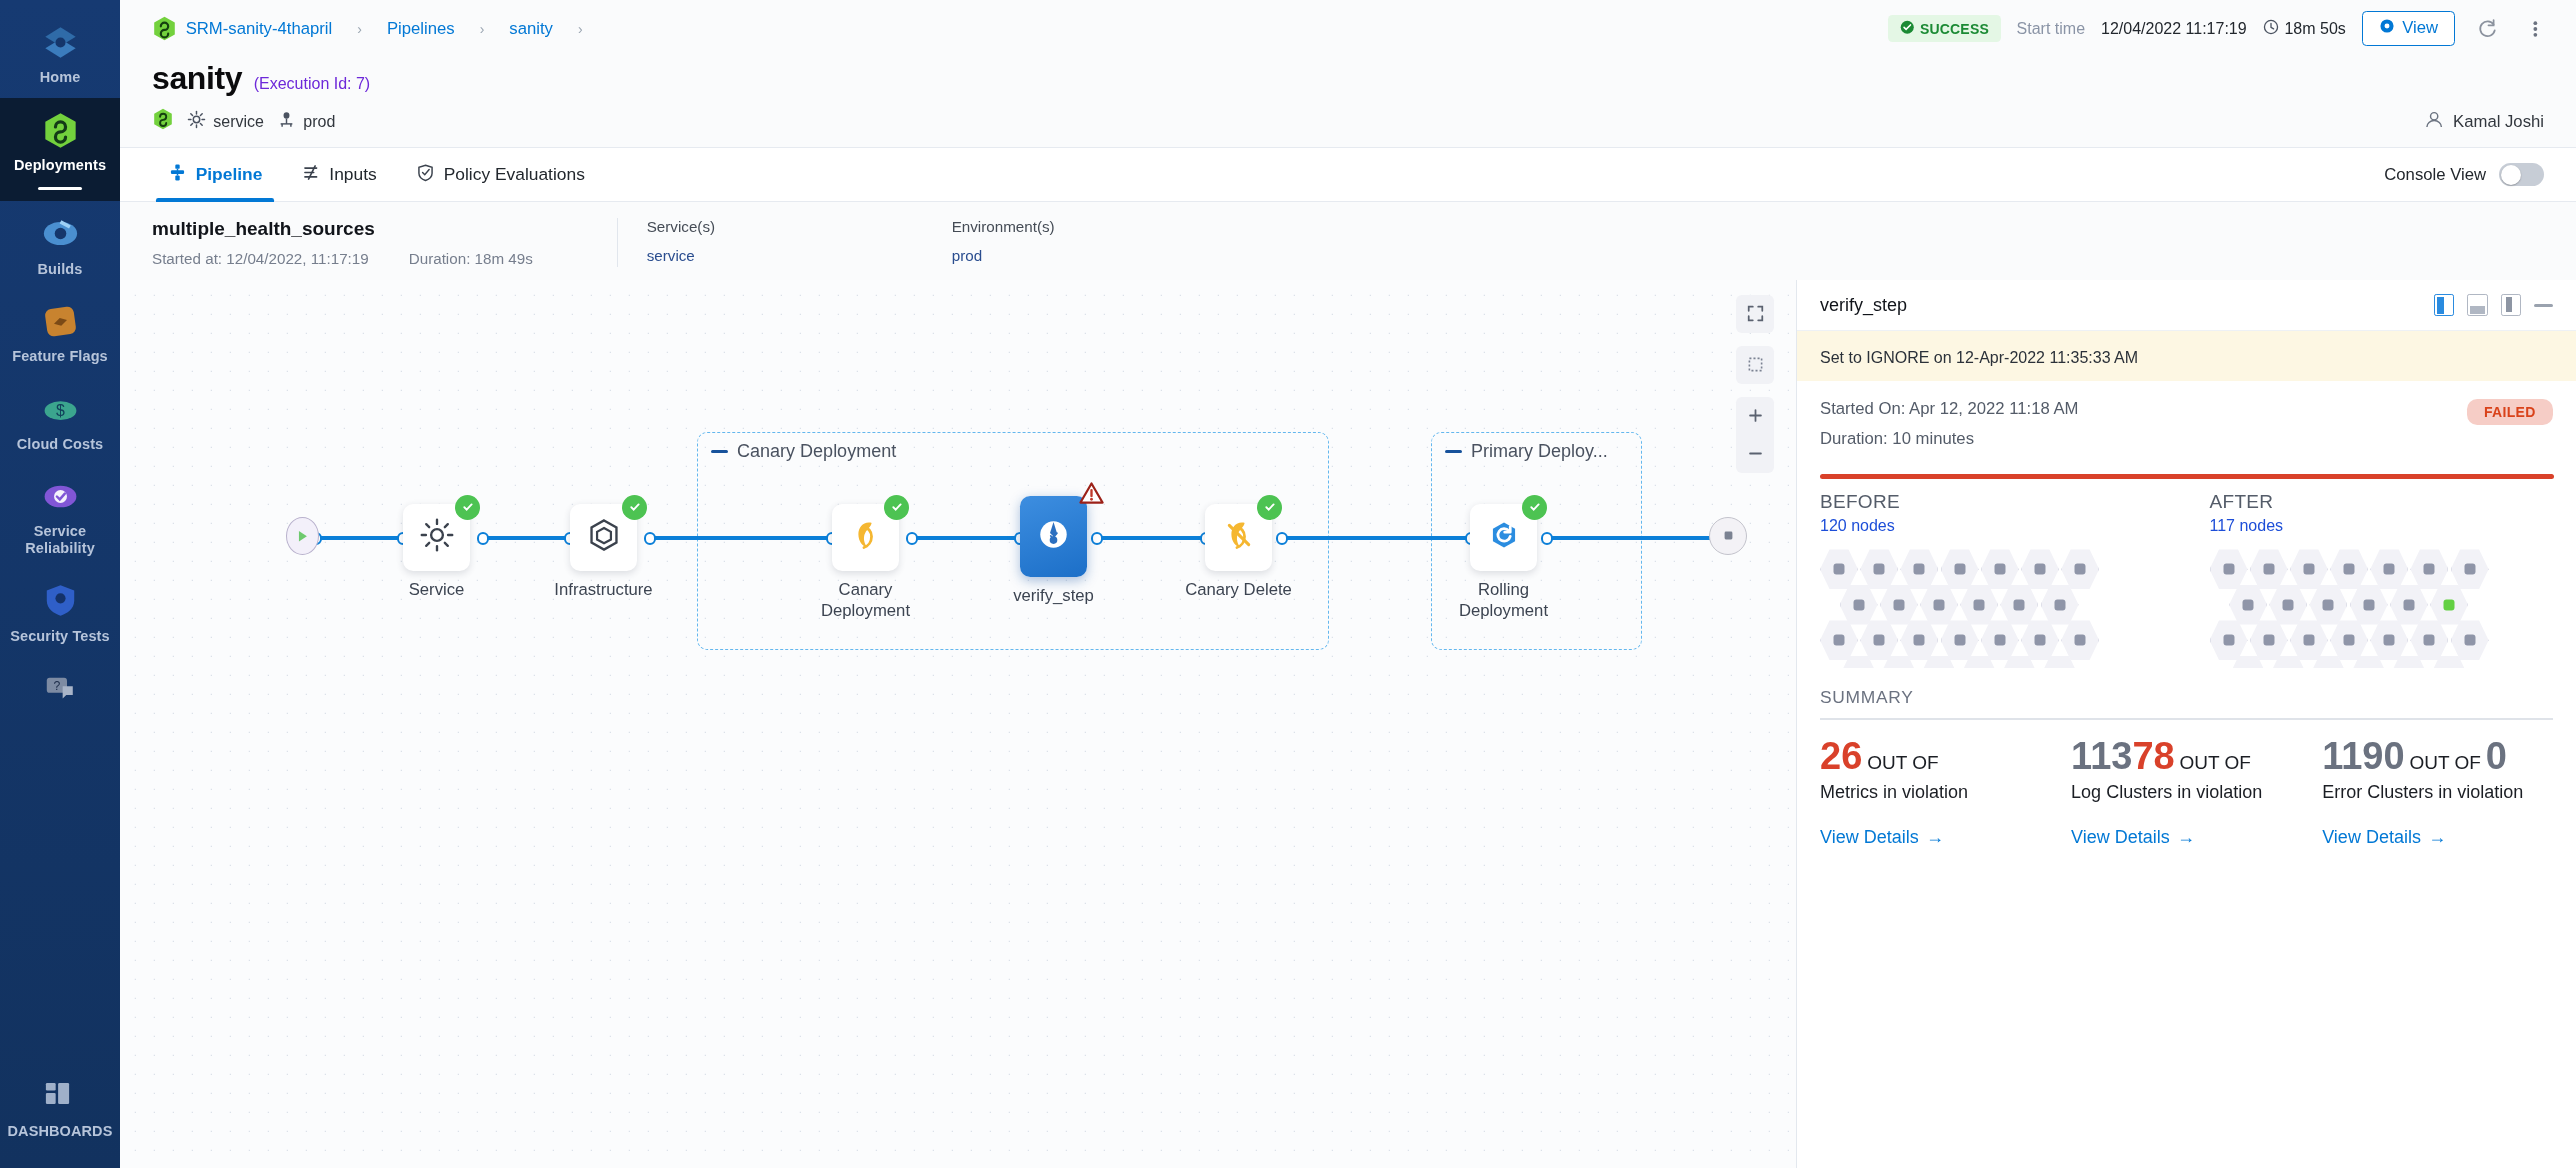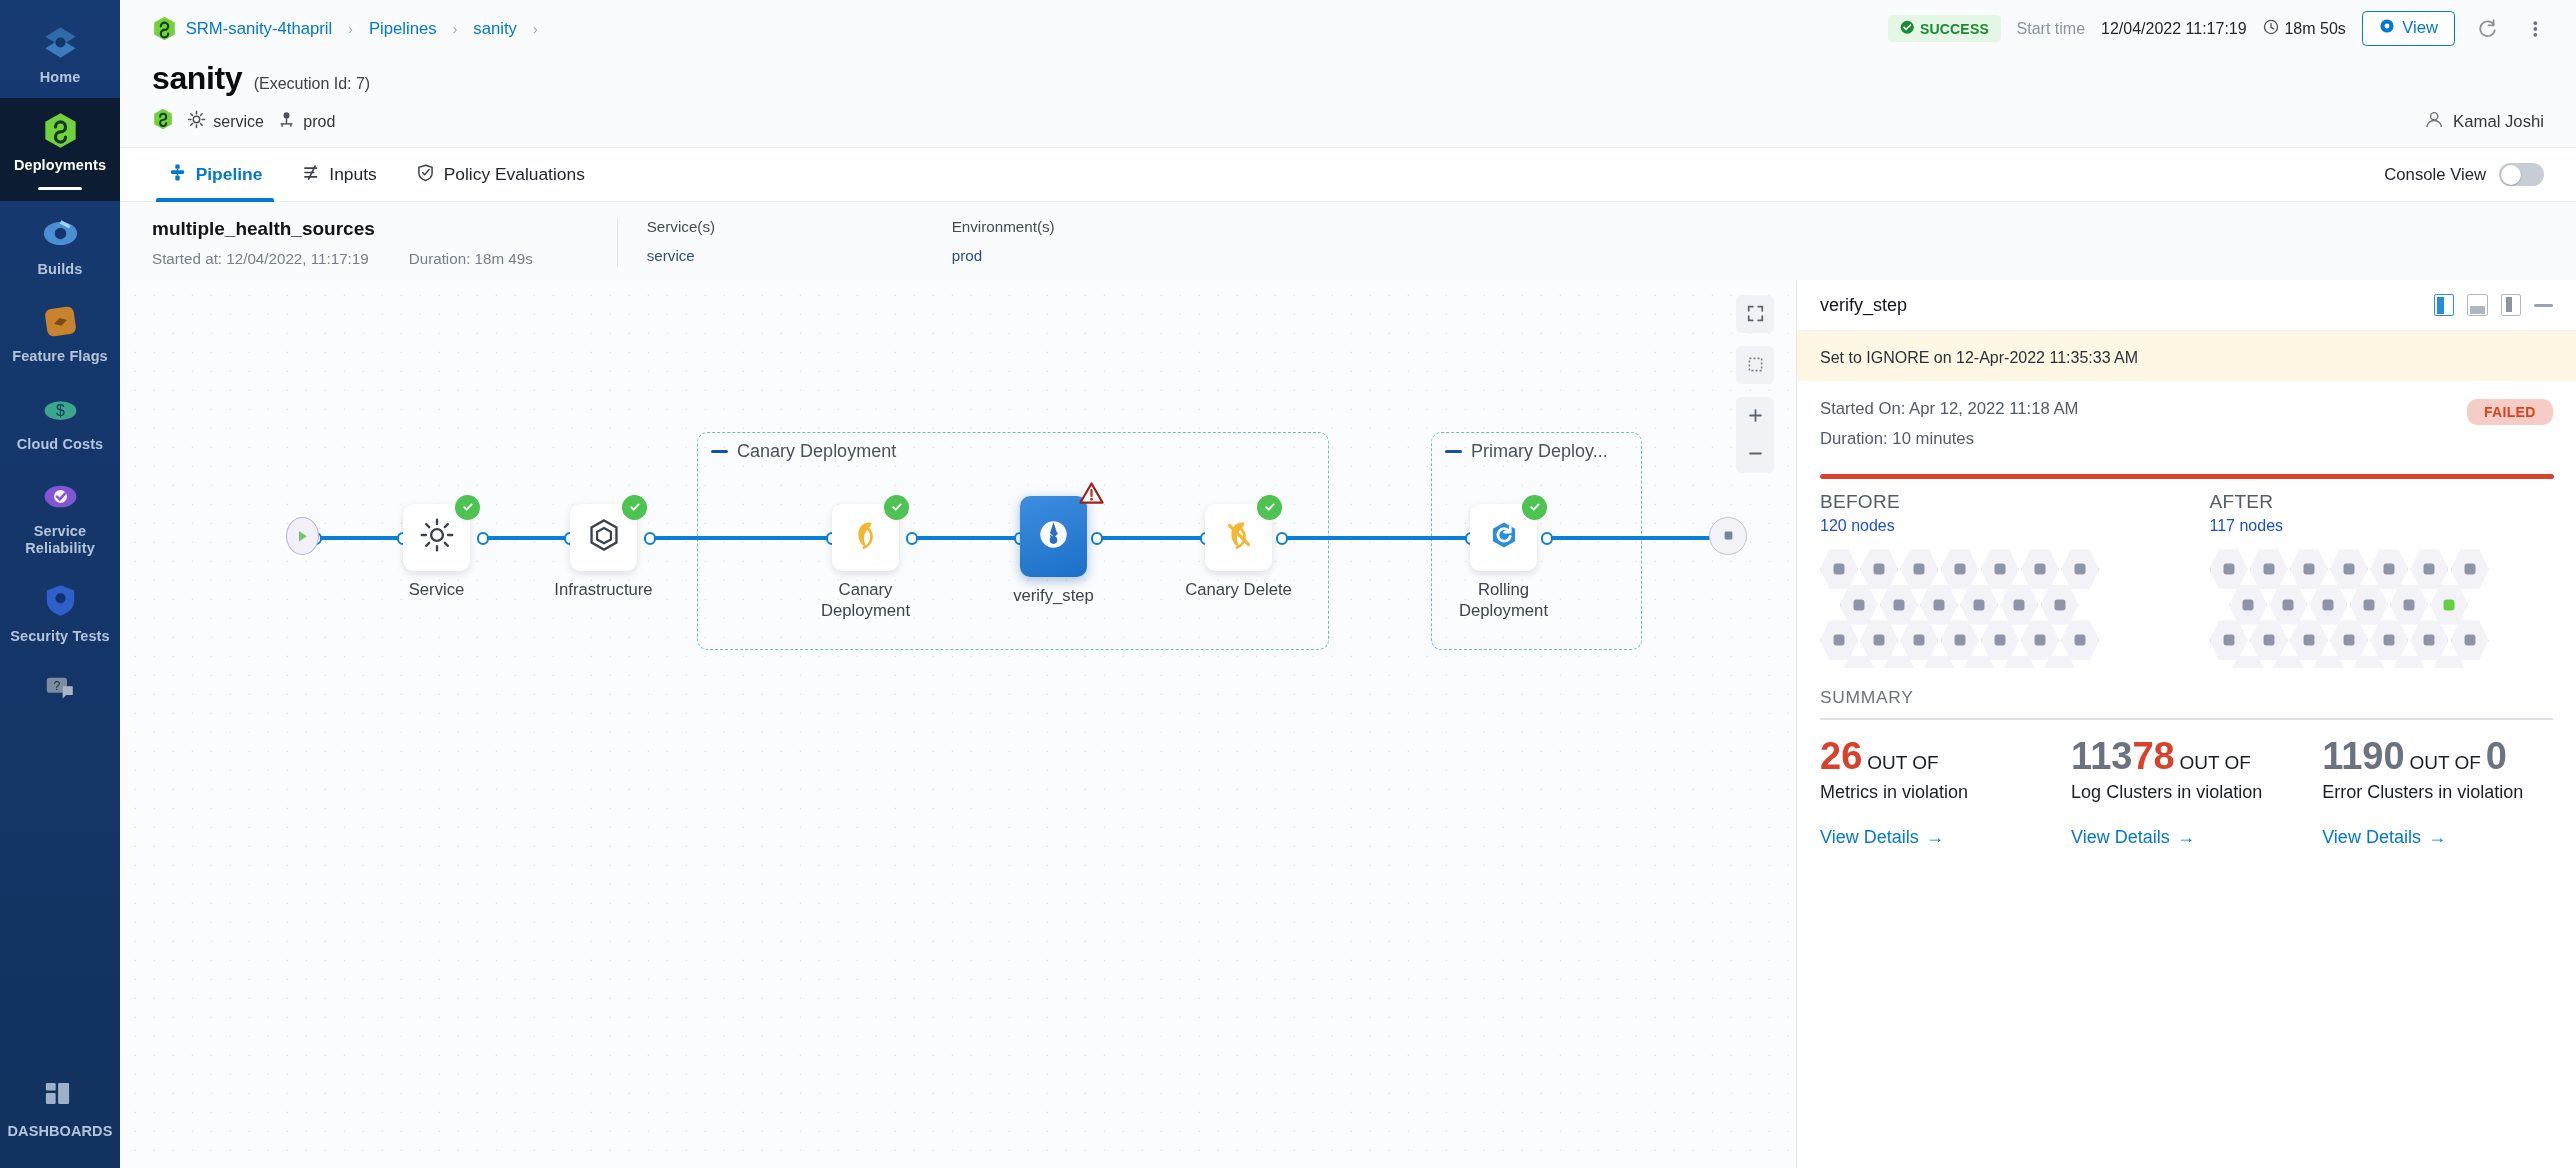--- a/index.html
+++ b/index.html
@@ -42,21 +42,21 @@
   
   .main { flex:1 1 auto; display:flex; flex-direction:column; min-width:0; background:#fafbfc; }
 
   
   .topbar {
     height:57px; flex:0 0 57px; background:#fafbfc;
     display:flex; align-items:center; padding:0 25px 0 32px;
     gap:8.7px;
   }
   .crumb-logo { width:25px; height:25px; }
-  .crumbs { display:flex; align-items:center; gap:16px; font-size:16.7px; }
+  .crumbs { display:flex; align-items:center; gap:25px; font-size:16.7px; }
   .crumbs a { color:#0278d5; text-decoration:none; cursor:pointer; }
   .crumbs .sep { color:#9aa5b1; font-size:14px; }
   .topbar-right { margin-left:auto; display:flex; align-items:center; gap:16px; }
   .badge-success {
     display:inline-flex; align-items:center; gap:5.8px;
     background:#e4f7e5; color:#1b8a34; font-size:14px; font-weight:bold;
     padding:5.1px 11.6px; border-radius:4.4px; letter-spacing:0.2px;
   }
   .meta-label { color:#8a94a6; font-size:16px; }
   .meta-value { color:#22272d; font-size:16px; }
@@ -65,21 +65,21 @@
     display:inline-flex; align-items:flex-start; gap:7.3px;
     border:1.5px solid #0278d5; color:#0278d5; background:#fff;
     border-radius:4.4px; padding:5.8px 16px; font-size:16.7px; cursor:pointer;
   }
   .icon-btn { width:32px; height:32px; display:flex; align-items:center; justify-content:center; cursor:pointer; }
 
   
   .titlebar { padding:2.9px 32px 0; }
   .title-row { display:flex; align-items:baseline; gap:11.6px; }
   .title-row h1 { font-size:32px; font-weight:bold; letter-spacing:-0.4px; color:#0b0b0d; }
-  .exec-id { font-size:16px; color:#404040; }
+  .exec-id { font-size:16px; color:#6d28d9; }
   .subrow { display:flex; align-items:center; gap:13px; padding:11.6px 0 0; }
   .subrow .chip { display:flex; align-items:center; gap:7.3px; font-size:16px; color:#32373e; }
   .user { margin-left:auto; display:flex; align-items:center; gap:8.7px; font-size:16.7px; color:#32373e; }
 
   
   .tabsbar {
     margin-top:11.6px; border-top:0.7px solid #e6eaf0; border-bottom:0.7px solid #e6eaf0;
     background:#fff; height:55px; display:flex; align-items:center; padding:0 32px;
   }
   .tabs { display:flex; align-items:stretch; height:55px; gap:7.3px; }

